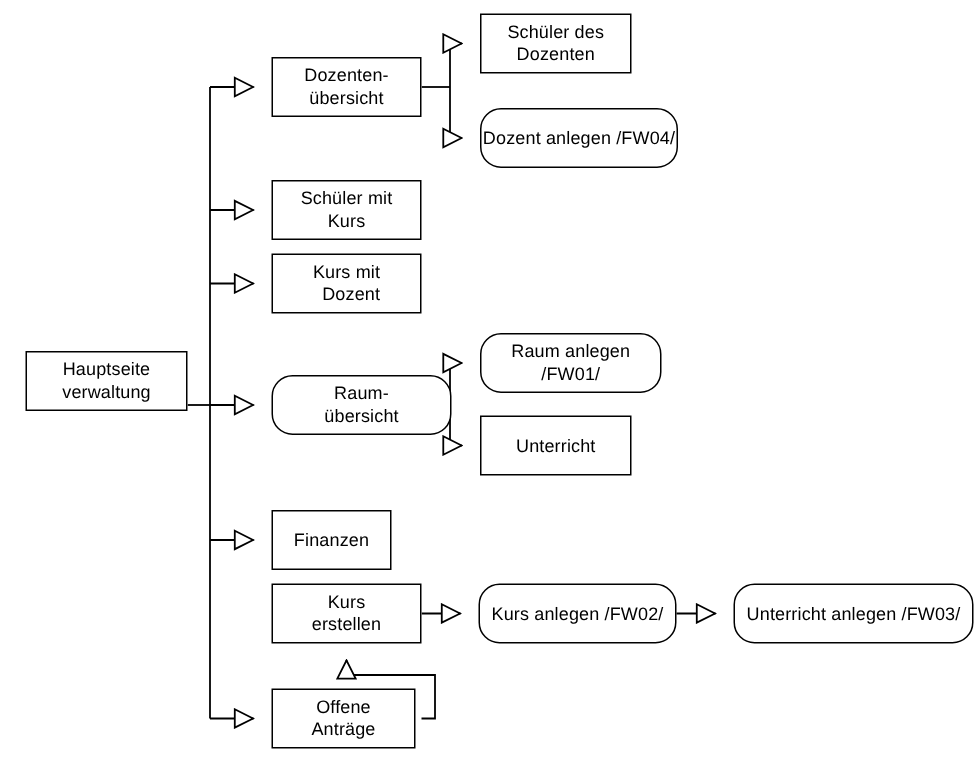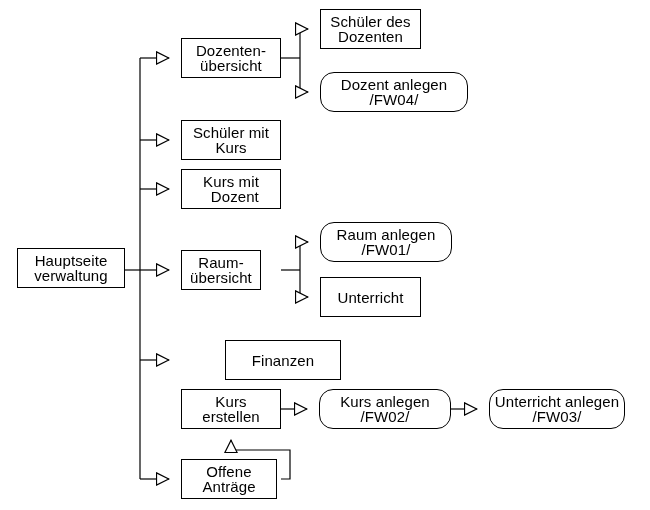--- a/index.html
+++ b/index.html
@@ -23,21 +23,21 @@
     top: 0;
     width: 650px;
     height: 510px;
   }
   .node {
     position: absolute;
     box-sizing: border-box;
     border: 1px solid #000000;
     background: #ffffff;
     color: #000000;
-    font-size: 15px;
+    font-size: 12px;
     line-height: 15px;
     display: flex;
     align-items: center;
     justify-content: center;
     text-align: center;
     white-space: pre-line;
     letter-spacing: 0.1px;
   }
   .node.rounded {
     border-radius: 14px;
@@ -92,64 +92,64 @@
 
       <path d="M 281 409 L 307 409" marker-end="url(#openArrowRight)"></path>
 
       <path d="M 451 409 L 477 409" marker-end="url(#openArrowRight)"></path>
 
       <path d="M 281 479 L 290 479 L 290 450 L 231 450 L 231 440" marker-end="url(#openArrowUp)"></path>
 
     </g>
   </svg>
 
-  <div class="node" id="node-hauptseite-verwaltung" style="left: 17px; top: 248px; width: 108px; height: 40px;">
+  <div class="node" id="node-hauptseite-verwaltung" style="left: 17px; top: 234px; width: 108px; height: 40px;">
     <span class="node-label">Hauptseite
 verwaltung</span>
   </div>
   <div class="node" id="node-dozenten-uebersicht" style="left: 181px; top: 38px; width: 100px; height: 40px;">
     <span class="node-label">Dozenten-
 übersicht</span>
   </div>
   <div class="node" id="node-schueler-des-dozenten" style="left: 320px; top: 9px; width: 101px; height: 40px;">
     <span class="node-label">Schüler des
 Dozenten</span>
   </div>
-  <div class="node rounded" id="node-dozent-anlegen-fw04" style="left: 320px; top: 72px; width: 148px; height: 40px; justify-content: center;">
+  <div class="node rounded" id="node-dozent-anlegen-fw04" style="left: 320px; top: 72px; width: 132px; height: 40px; justify-content: center;">
     <span class="node-label">Dozent anlegen /FW04/</span>
   </div>
   <div class="node" id="node-schueler-mit-kurs" style="left: 181px; top: 120px; width: 100px; height: 40px;">
     <span class="node-label">Schüler mit
 Kurs</span>
   </div>
   <div class="node" id="node-kurs-mit-dozent" style="left: 181px; top: 169px; width: 100px; height: 40px; text-align: right;">
     <span class="node-label">Kurs mit
 Dozent</span>
   </div>
-  <div class="node" id="node-raum-uebersicht" style="left: 181px; top: 250px; width: 80px; height: 40px;">
+  <div class="node" id="node-raum-uebersicht" style="left: 181px; top: 250px; width: 120px; height: 40px; border-radius: 14px;">
     <span class="node-label">Raum-
 übersicht</span>
   </div>
-  <div class="node rounded" id="node-raum-anlegen-fw01" style="left: 320px; top: 222px; width: 132px; height: 40px;">
+  <div class="node rounded" id="node-raum-anlegen-fw01" style="left: 320px; top: 222px; width: 121px; height: 40px;">
     <span class="node-label">Raum anlegen /FW01/</span>
   </div>
   <div class="node" id="node-raumdetails" style="left: 320px; top: 277px; width: 101px; height: 40px;">
     <span class="node-label">Unterricht</span>
   </div>
-  <div class="node" id="node-finanzen" style="left: 181px; top: 340px; width: 116px; height: 40px; margin-left: 44px;">
+  <div class="node" id="node-finanzen" style="left: 181px; top: 340px; width: 80px; height: 40px;">
     <span class="node-label">Finanzen</span>
   </div>
   <div class="node" id="node-kurs-erstellen" style="left: 181px; top: 389px; width: 100px; height: 40px;">
     <span class="node-label">Kurs
 erstellen</span>
   </div>
   <div class="node rounded" id="node-kurs-anlegen-fw02" style="left: 319px; top: 389px; width: 132px; height: 40px; justify-content: center;">
     <span class="node-label">Kurs anlegen /FW02/</span>
   </div>
-  <div class="node rounded" id="node-unterricht-anlegen-fw03" style="left: 489px; top: 389px; width: 136px; height: 40px;">
+  <div class="node rounded" id="node-unterricht-anlegen-fw03" style="left: 489px; top: 389px; width: 160px; height: 40px;">
     <span class="node-label">Unterricht anlegen /FW03/</span>
   </div>
   <div class="node" id="node-offene-antraege" style="left: 181px; top: 459px; width: 96px; height: 40px;">
     <span class="node-label">Offene
 Anträge</span>
   </div>
 
 </div>
 
 </body></html>

